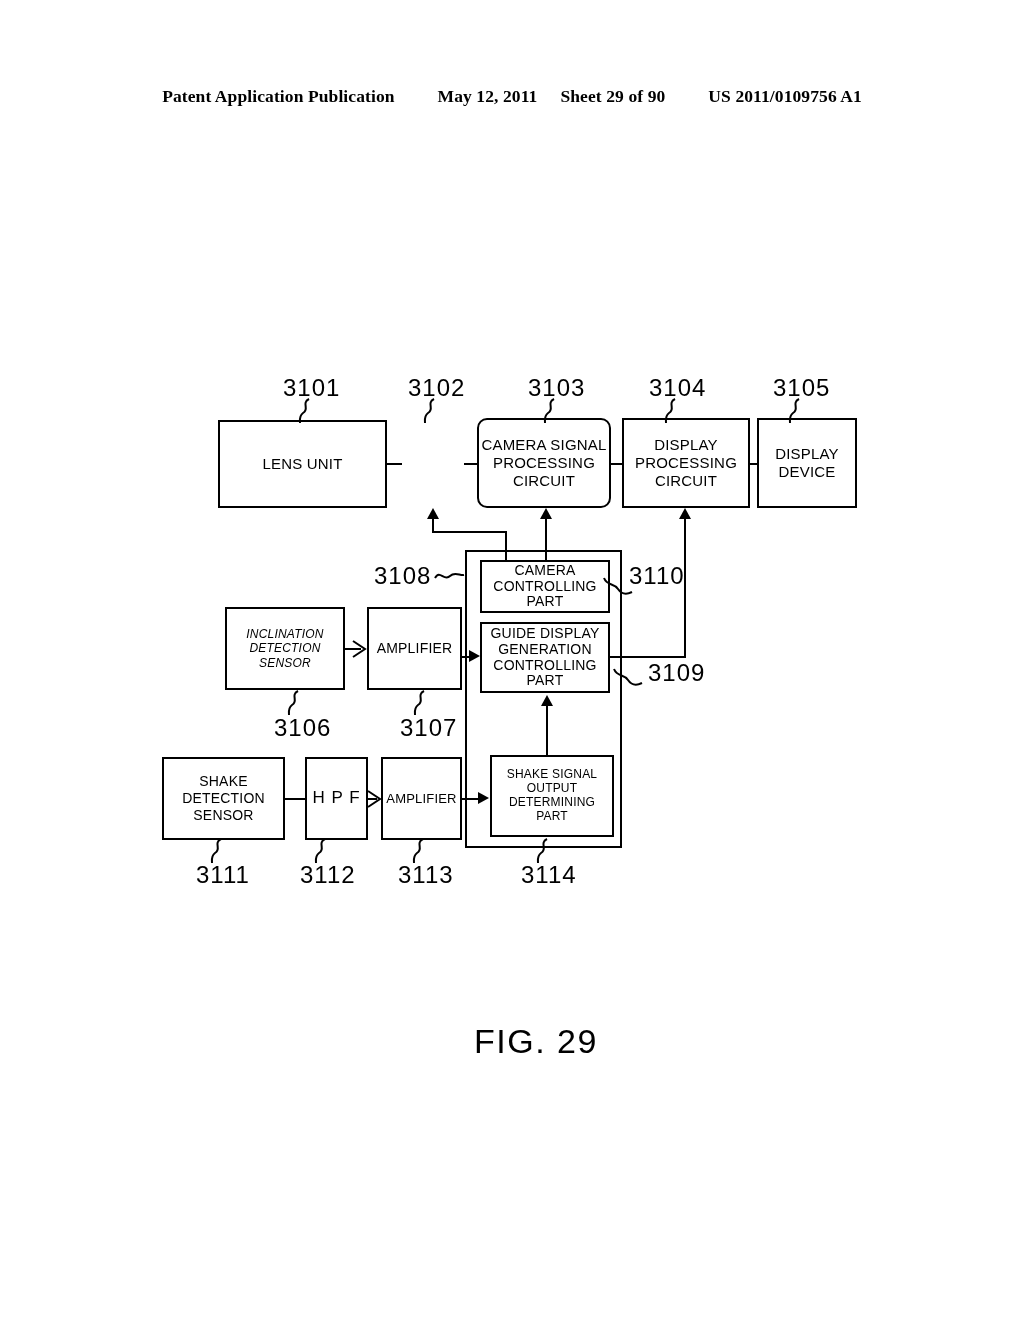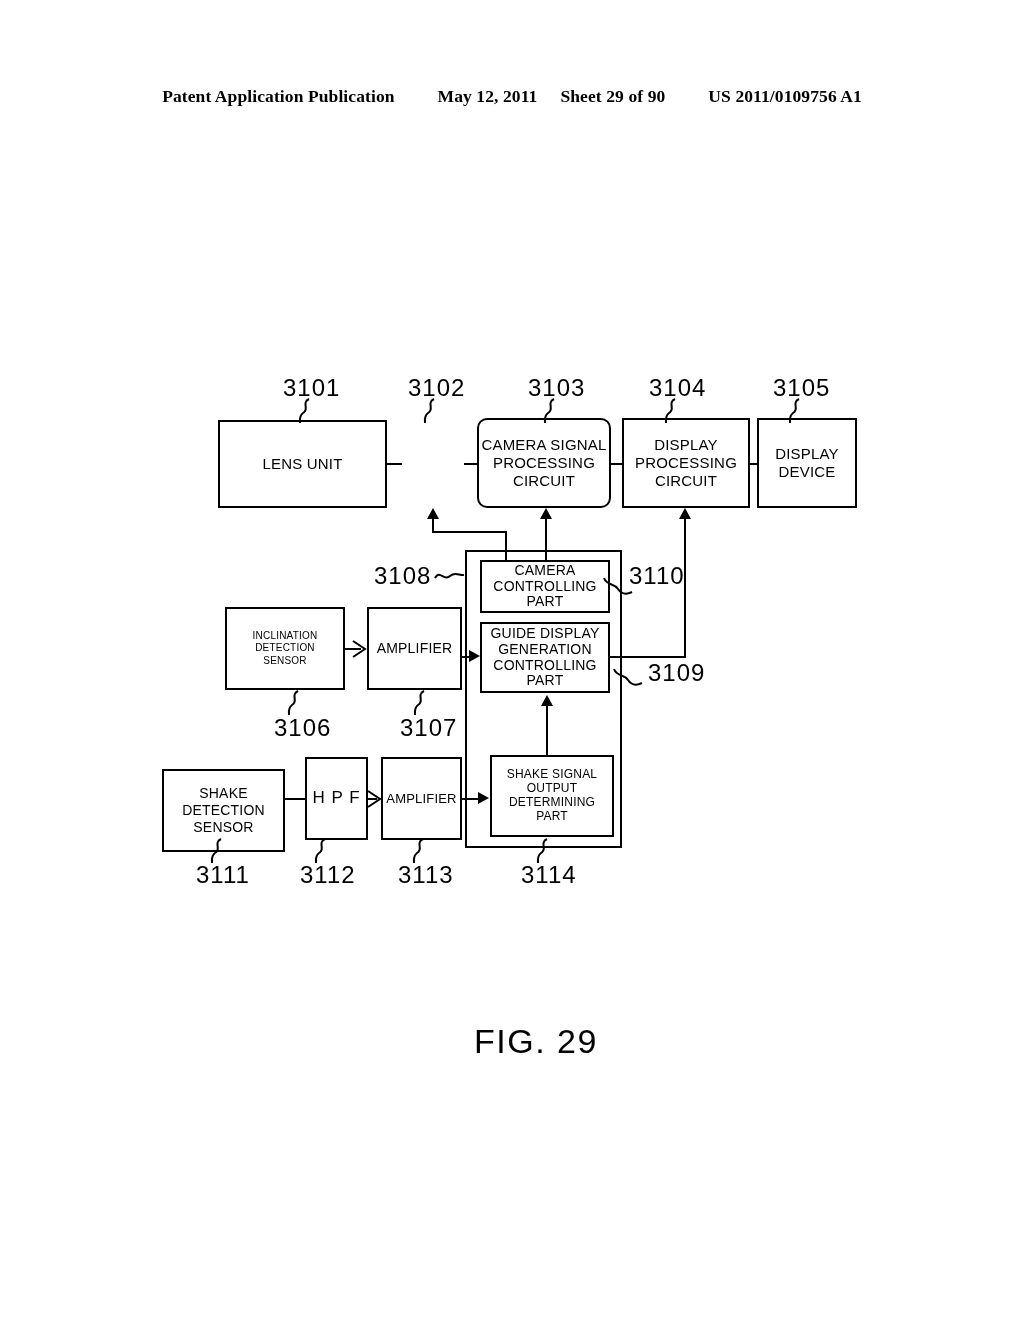--- a/index.html
+++ b/index.html
@@ -113,31 +113,31 @@
     <span class="ln">PART</span>
   </div>
 
   <div class="box" style="left:490px;top:755px;width:124px;height:82px;font-size:12px;line-height:1.16;">
     <span class="ln">SHAKE SIGNAL</span>
     <span class="ln">OUTPUT</span>
     <span class="ln">DETERMINING</span>
     <span class="ln">PART</span>
   </div>
 
-  <div class="box" style="left:225px;top:607px;width:120px;height:83px;font-size:10px;">
+  <div class="box" style="left:225px;top:607px;width:120px;height:83px;font-size:12px;font-style:italic;">
     <span class="ln">INCLINATION</span>
     <span class="ln">DETECTION</span>
     <span class="ln">SENSOR</span>
   </div>
 
   <div class="box" style="left:367px;top:607px;width:95px;height:83px;font-size:14px;">
     <span class="ln">AMPLIFIER</span>
   </div>
 
-  <div class="box" style="left:162px;top:757px;width:123px;height:83px;font-size:14px;margin-top:12px;">
+  <div class="box" style="left:162px;top:757px;width:123px;height:83px;font-size:14px;">
     <span class="ln">SHAKE</span>
     <span class="ln">DETECTION</span>
     <span class="ln">SENSOR</span>
   </div>
 
   <div class="box" style="left:305px;top:757px;width:63px;height:83px;font-size:17px;letter-spacing:1px;">
     <span class="ln">H P F</span>
   </div>
 
   <div class="box" style="left:381px;top:757px;width:81px;height:83px;font-size:13px;">

